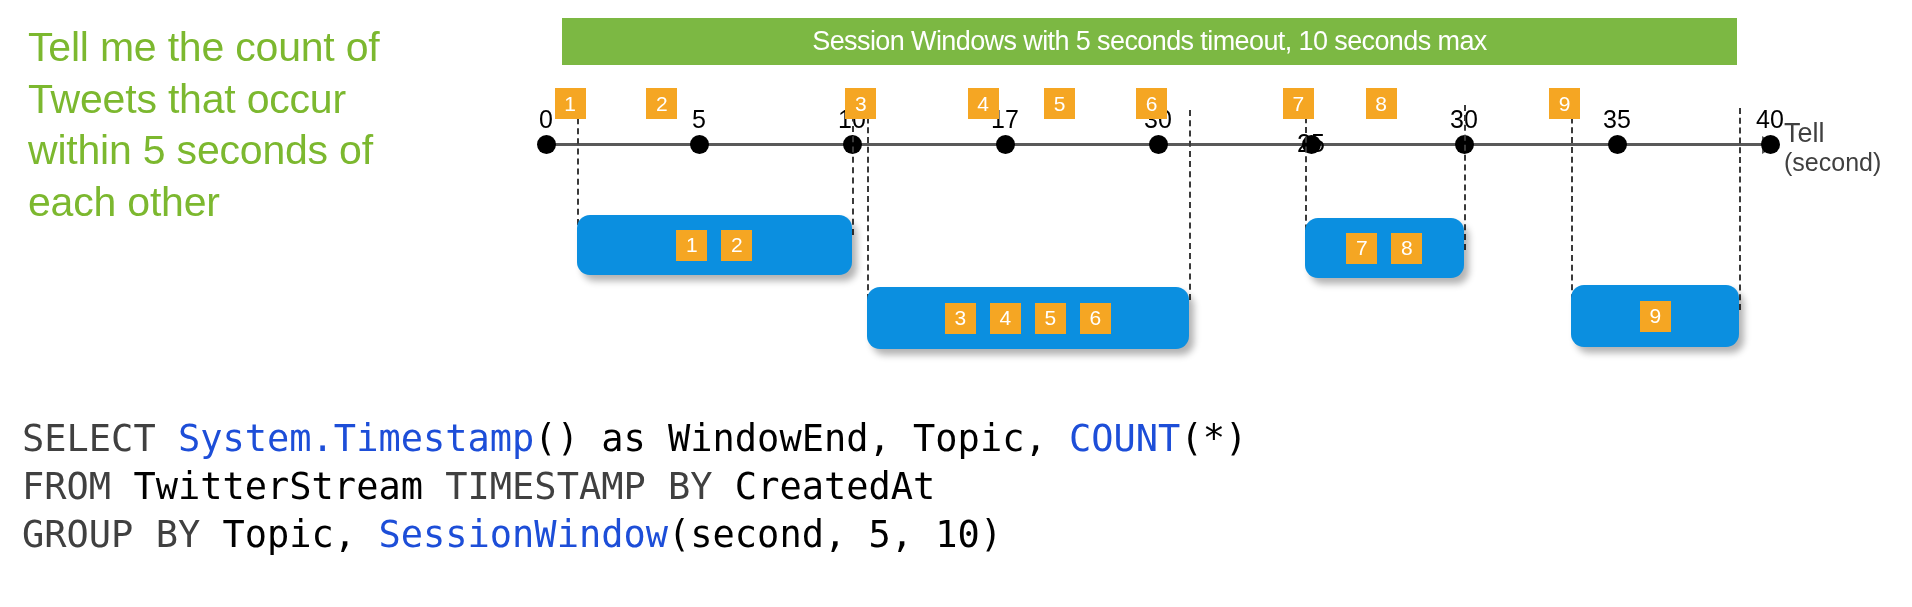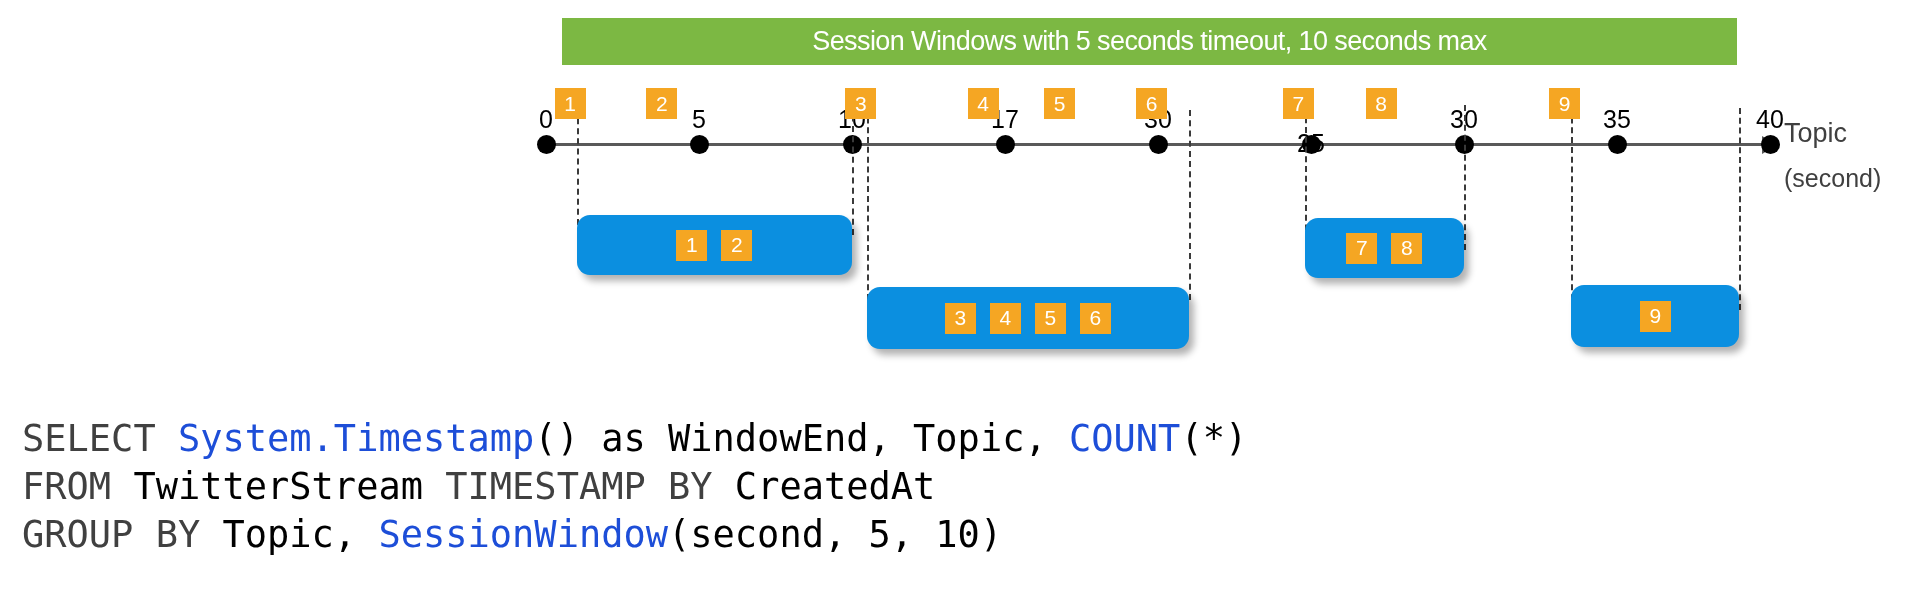--- a/index.html
+++ b/index.html
@@ -75,21 +75,21 @@
   }
   #axis-title{
     position:absolute;
     left:1784px; top:118px;
     font-size:27px;
     color:#404040;
     line-height:1.12;
     font-family:"Liberation Sans", sans-serif;
     white-space:nowrap;
   }
-  #axis-title .sub{display:block;font-size:25px;margin-top:16px;}
+  #axis-title .sub{display:block;font-size:25px;}
 
   
   .boundary{
     position:absolute;
     width:0;
     border-left:2px dashed #3a3a3a;
   }
 
   
   .event-badge{
@@ -131,30 +131,31 @@
   }
   .kw{color:#404040;}
   .fn{color:#1d4ed8;}
   .pl{color:#000000;}
 </style>
 </head>
 <body>
 
 <div class="stage">
 
+  <div id="prompt-text">Tell me the count of Tweets that occur within 5 seconds of each other</div>
 
   <div id="banner">
     <div id="banner-label">Session Windows with 5 seconds timeout, 10 seconds max</div>
   </div>
 
   <div id="timeline">
     <div id="axis-line"></div>
     <div id="axis-arrow"></div>
     <div id="axis-title">
-      <span>Topic</span>
+      <span>Tell</span>
       <span class="sub">(second)</span>
     </div>
     <div id="ticks">
         <div class="tick-dot" style="left: 537px;"></div>
         <div class="tick-label" style="left: 546px;">0</div>
         <div class="tick-dot" style="left: 690px;"></div>
         <div class="tick-label" style="left: 699px;">5</div>
         <div class="tick-dot" style="left: 843px;"></div>
         <div class="tick-label" style="left: 852px;">10</div>
         <div class="tick-dot" style="left: 996px;"></div>

